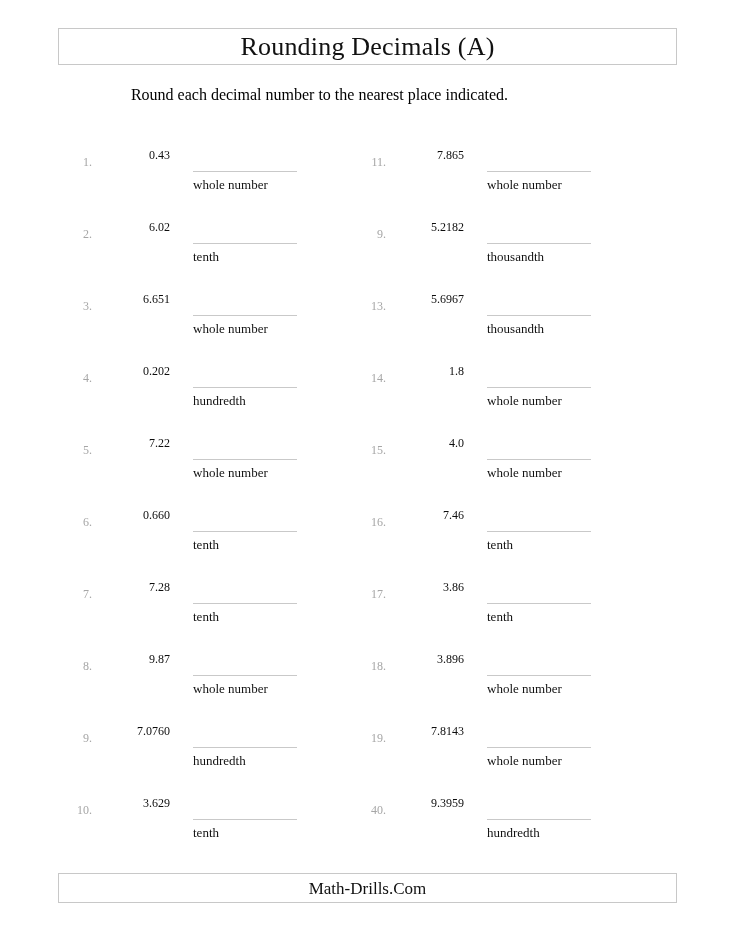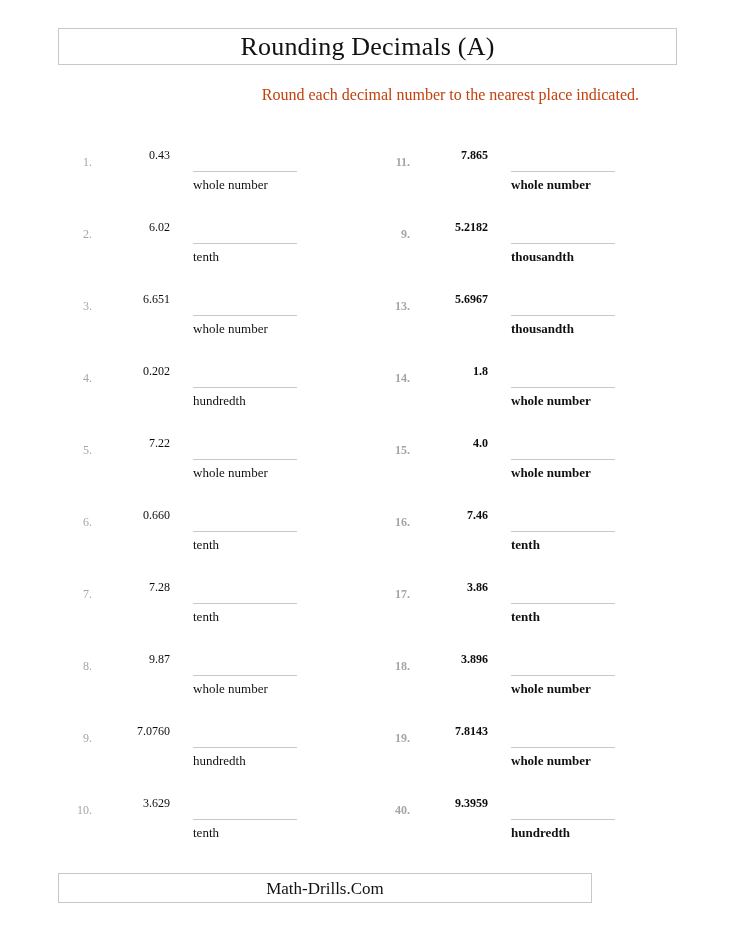--- a/index.html
+++ b/index.html
@@ -35,40 +35,40 @@
     letter-spacing: 0.2px;
     color: #111111;
     line-height: 1;
     white-space: nowrap;
   }
   .subtitle {
     position: absolute;
     left: 0;
     top: 86px;
     width: 639px;
-    text-align: right;
+    text-align: center;
     font-size: 16px;
-    color: #c2410c;
+    color: #000000;
     white-space: nowrap;
   }
 
   
   .problems {
     position: absolute;
     left: 0;
     top: 146px;
     width: 735px;
   }
   .column {
     position: absolute;
     top: 0;
     width: 315px;
   }
   .column.left  { left: 62px; }
-  .column.right { left: 380px; font-weight: bold; }
+  .column.right { left: 356px; }
 
   .problem {
     position: relative;
     height: 72px;
   }
 
   .p-index {
     position: absolute;
     left: 0;
     top: 10px;
@@ -110,21 +110,21 @@
     color: #111111;
     line-height: 1.2;
     white-space: nowrap;
   }
 
   
   .footer-box {
     position: absolute;
     left: 58px;
     top: 873px;
-    width: 534px;
+    width: 619px;
     height: 30px;
     box-sizing: border-box;
     border: 1px solid #c8c8c8;
     display: flex;
     align-items: center;
     justify-content: center;
   }
   .footer-text {
     font-size: 17px;
     color: #111111;

